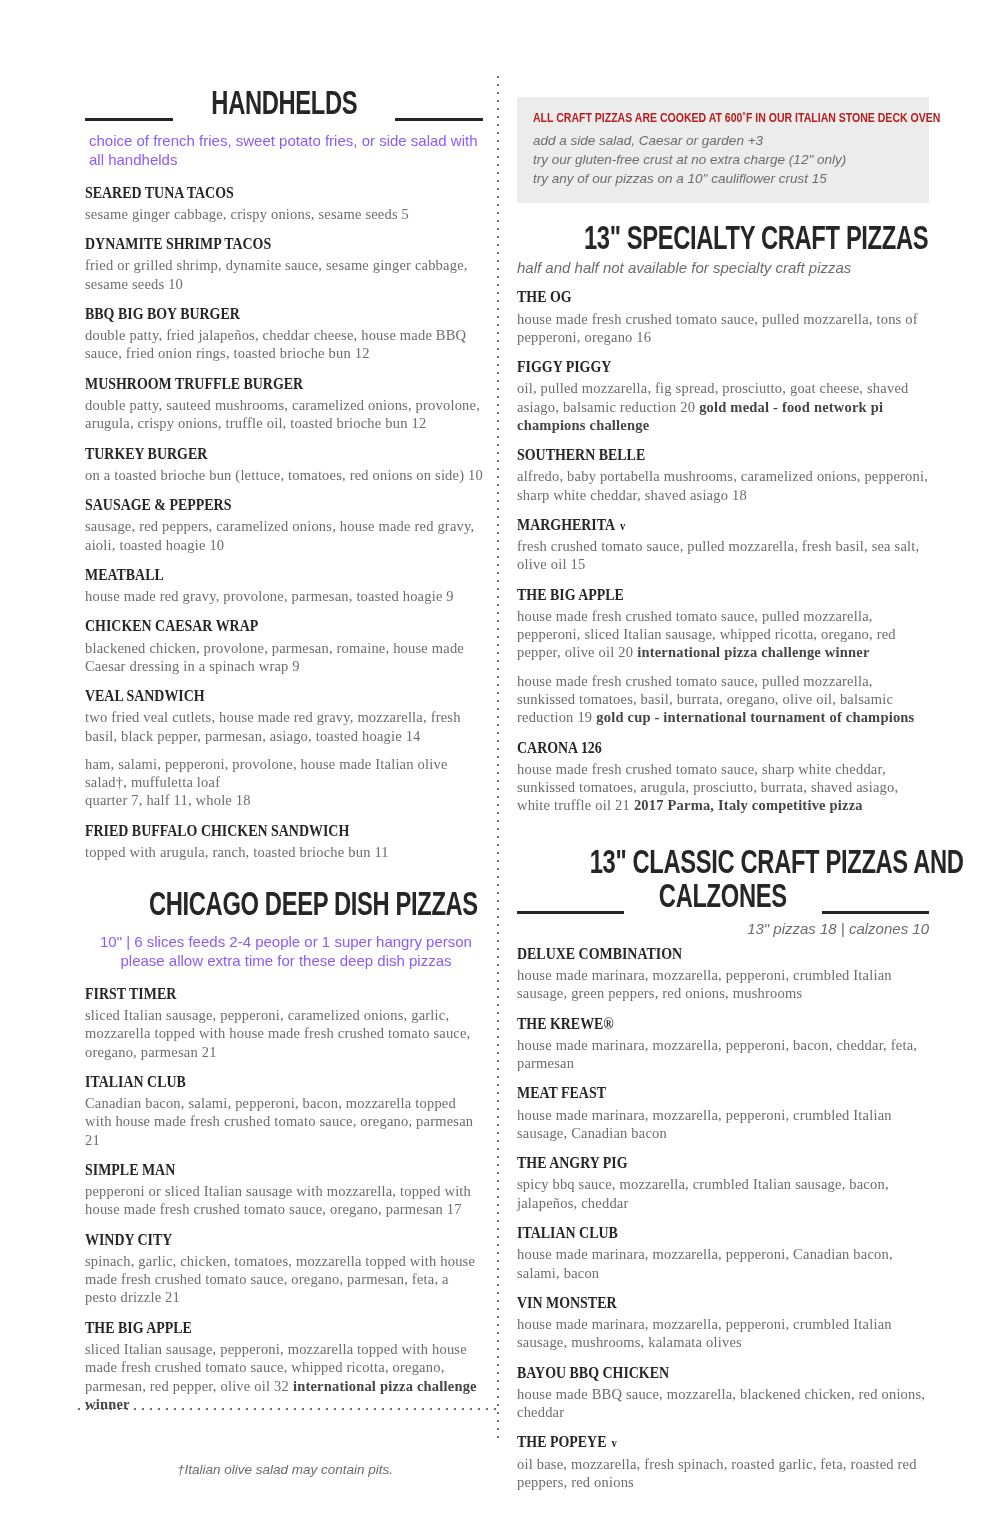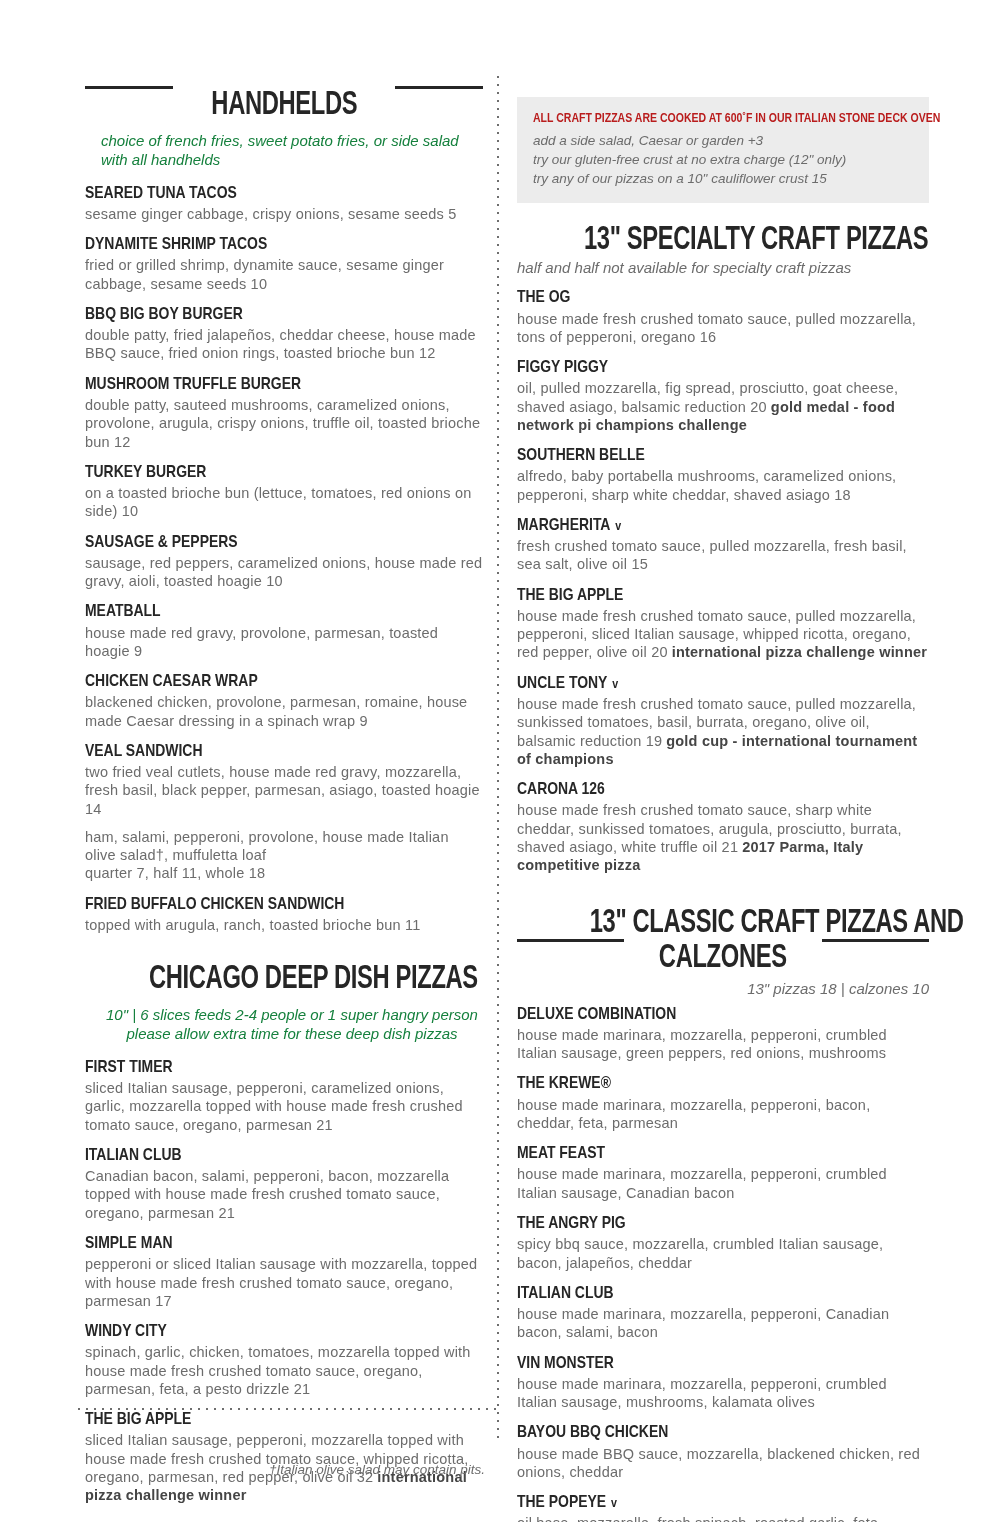--- a/index.html
+++ b/index.html
@@ -7,47 +7,47 @@
         font-family:"Liberation Sans",sans-serif;color:#2d2d2d;}
   
   .col-left{position:absolute;left:85px;top:86px;width:398px;}
   .col-right{position:absolute;left:517px;top:97px;width:412px;}
   
   .v-divider{position:absolute;left:497px;top:76px;width:2px;height:1368px;
     background-image:repeating-linear-gradient(to bottom,#6e6e6e 0 2px,transparent 2px 8px);}
   .h-divider{position:absolute;left:78px;top:1408px;width:419px;height:2px;
     background-image:repeating-linear-gradient(to right,#6e6e6e 0 2px,transparent 2px 8px);}
   
-  .rule-title{display:flex;align-items:flex-start;gap:10px;}
+  .rule-title{display:flex;align-items:flex-end;gap:10px;}
   .rule{flex:1;height:3px;background:#262626;}
   .big-title{font-weight:700;font-size:33px;color:#262626;letter-spacing:-0.5px;line-height:1.05;}
   .cond-xl{display:inline-block;white-space:nowrap;transform:scaleX(0.72);transform-origin:center;}
   .center{text-align:center;}
   
-  .intro{font-style:italic;color:#15803d;font-size:15px;line-height:1.3;margin:10px 0 12px 16px;}
+  .intro{color:#8b5cf6;font-size:15px;line-height:1.3;margin:10px 0 12px 4px;}
   .subtitle{font-style:italic;color:#6c6c6c;font-size:15px;margin:4px 0 10px 0;text-align:left;}
   .pricing{font-style:italic;color:#6c6c6c;font-size:15px;margin:6px 0 6px 0;text-align:right;}
   
-  .item{margin:0 0 10px 0;}
+  .item{margin:0 0 10px 0;font-family:Liberation Serif, serif;}
   .item-name{margin:0 0 2px 0;font-size:17px;font-weight:700;color:#262626;line-height:1.25;}
   .item-name .cond{display:inline-block;white-space:nowrap;transform:scaleX(0.82);transform-origin:0 50%;}
   .veg{font-size:13px;}
   .veg:not(:empty){margin-left:6px;}
   .desc{margin:0;font-size:14.5px;line-height:1.26;color:#6c6c6c;letter-spacing:0.2px;}
   .award{font-weight:700;color:#454545;}
   .award:not(:empty){margin-left:4px;}
   .line2{display:block;}
   .line2:empty{display:none;}
   
   .info-box{background:#ececec;padding:13px 16px 14px 16px;margin-bottom:18px;}
   .info-box-title{font-weight:700;font-size:13.5px;color:#b91c1c;margin:0 0 7px 0;}
   .info-box-title .cond{display:inline-block;white-space:nowrap;transform:scaleX(0.78);transform-origin:0 50%;}
   .info-line{font-style:italic;color:#6c6c6c;font-size:13.5px;line-height:1.4;margin:0;}
   
-  .footnote{position:absolute;left:85px;top:1422px;width:400px;text-align:right;
+  .footnote{position:absolute;left:85px;top:1422px;width:400px;text-align:center;
     font-style:italic;color:#6c6c6c;font-size:13.5px;margin-top:40px;}
   .section-gap{margin-top:26px;}
   .classic-gap{margin-top:30px;}
 </style>
 </head>
 <body>
 
 <div class="page">
 
   <div class="v-divider"></div>
@@ -165,21 +165,20 @@
     </div>
     <div class="item">
       <h3 class="item-name"><span class="cond"><span>MARGHERITA</span><span class="veg">v</span></span></h3>
       <p class="desc"><span>fresh crushed tomato sauce, pulled mozzarella, fresh basil, sea salt, olive oil 15</span></p>
     </div>
     <div class="item">
       <h3 class="item-name"><span class="cond"><span>THE BIG APPLE</span></span></h3>
       <p class="desc"><span>house made fresh crushed tomato sauce, pulled mozzarella, pepperoni, sliced Italian sausage, whipped ricotta, oregano, red pepper, olive oil 20</span><span class="award">international pizza challenge winner</span></p>
     </div>
     <div class="item">
-      <h3 class="item-name"><span class="cond"><span>UNCLE TONY</span><span class="veg">v</span></span></h3>
       <p class="desc"><span>house made fresh crushed tomato sauce, pulled mozzarella, sunkissed tomatoes, basil, burrata, oregano, olive oil, balsamic reduction 19</span><span class="award">gold cup - international tournament of champions</span></p>
     </div>
     <div class="item">
       <h3 class="item-name"><span class="cond"><span>CARONA 126</span></span></h3>
       <p class="desc"><span>house made fresh crushed tomato sauce, sharp white cheddar, sunkissed tomatoes, arugula, prosciutto, burrata, shaved asiago, white truffle oil 21</span><span class="award">2017 Parma, Italy competitive pizza</span></p>
     </div>
 
     <div class="center classic-gap big-title">
       <span class="cond-xl">13" CLASSIC CRAFT PIZZAS AND</span>
     </div>

